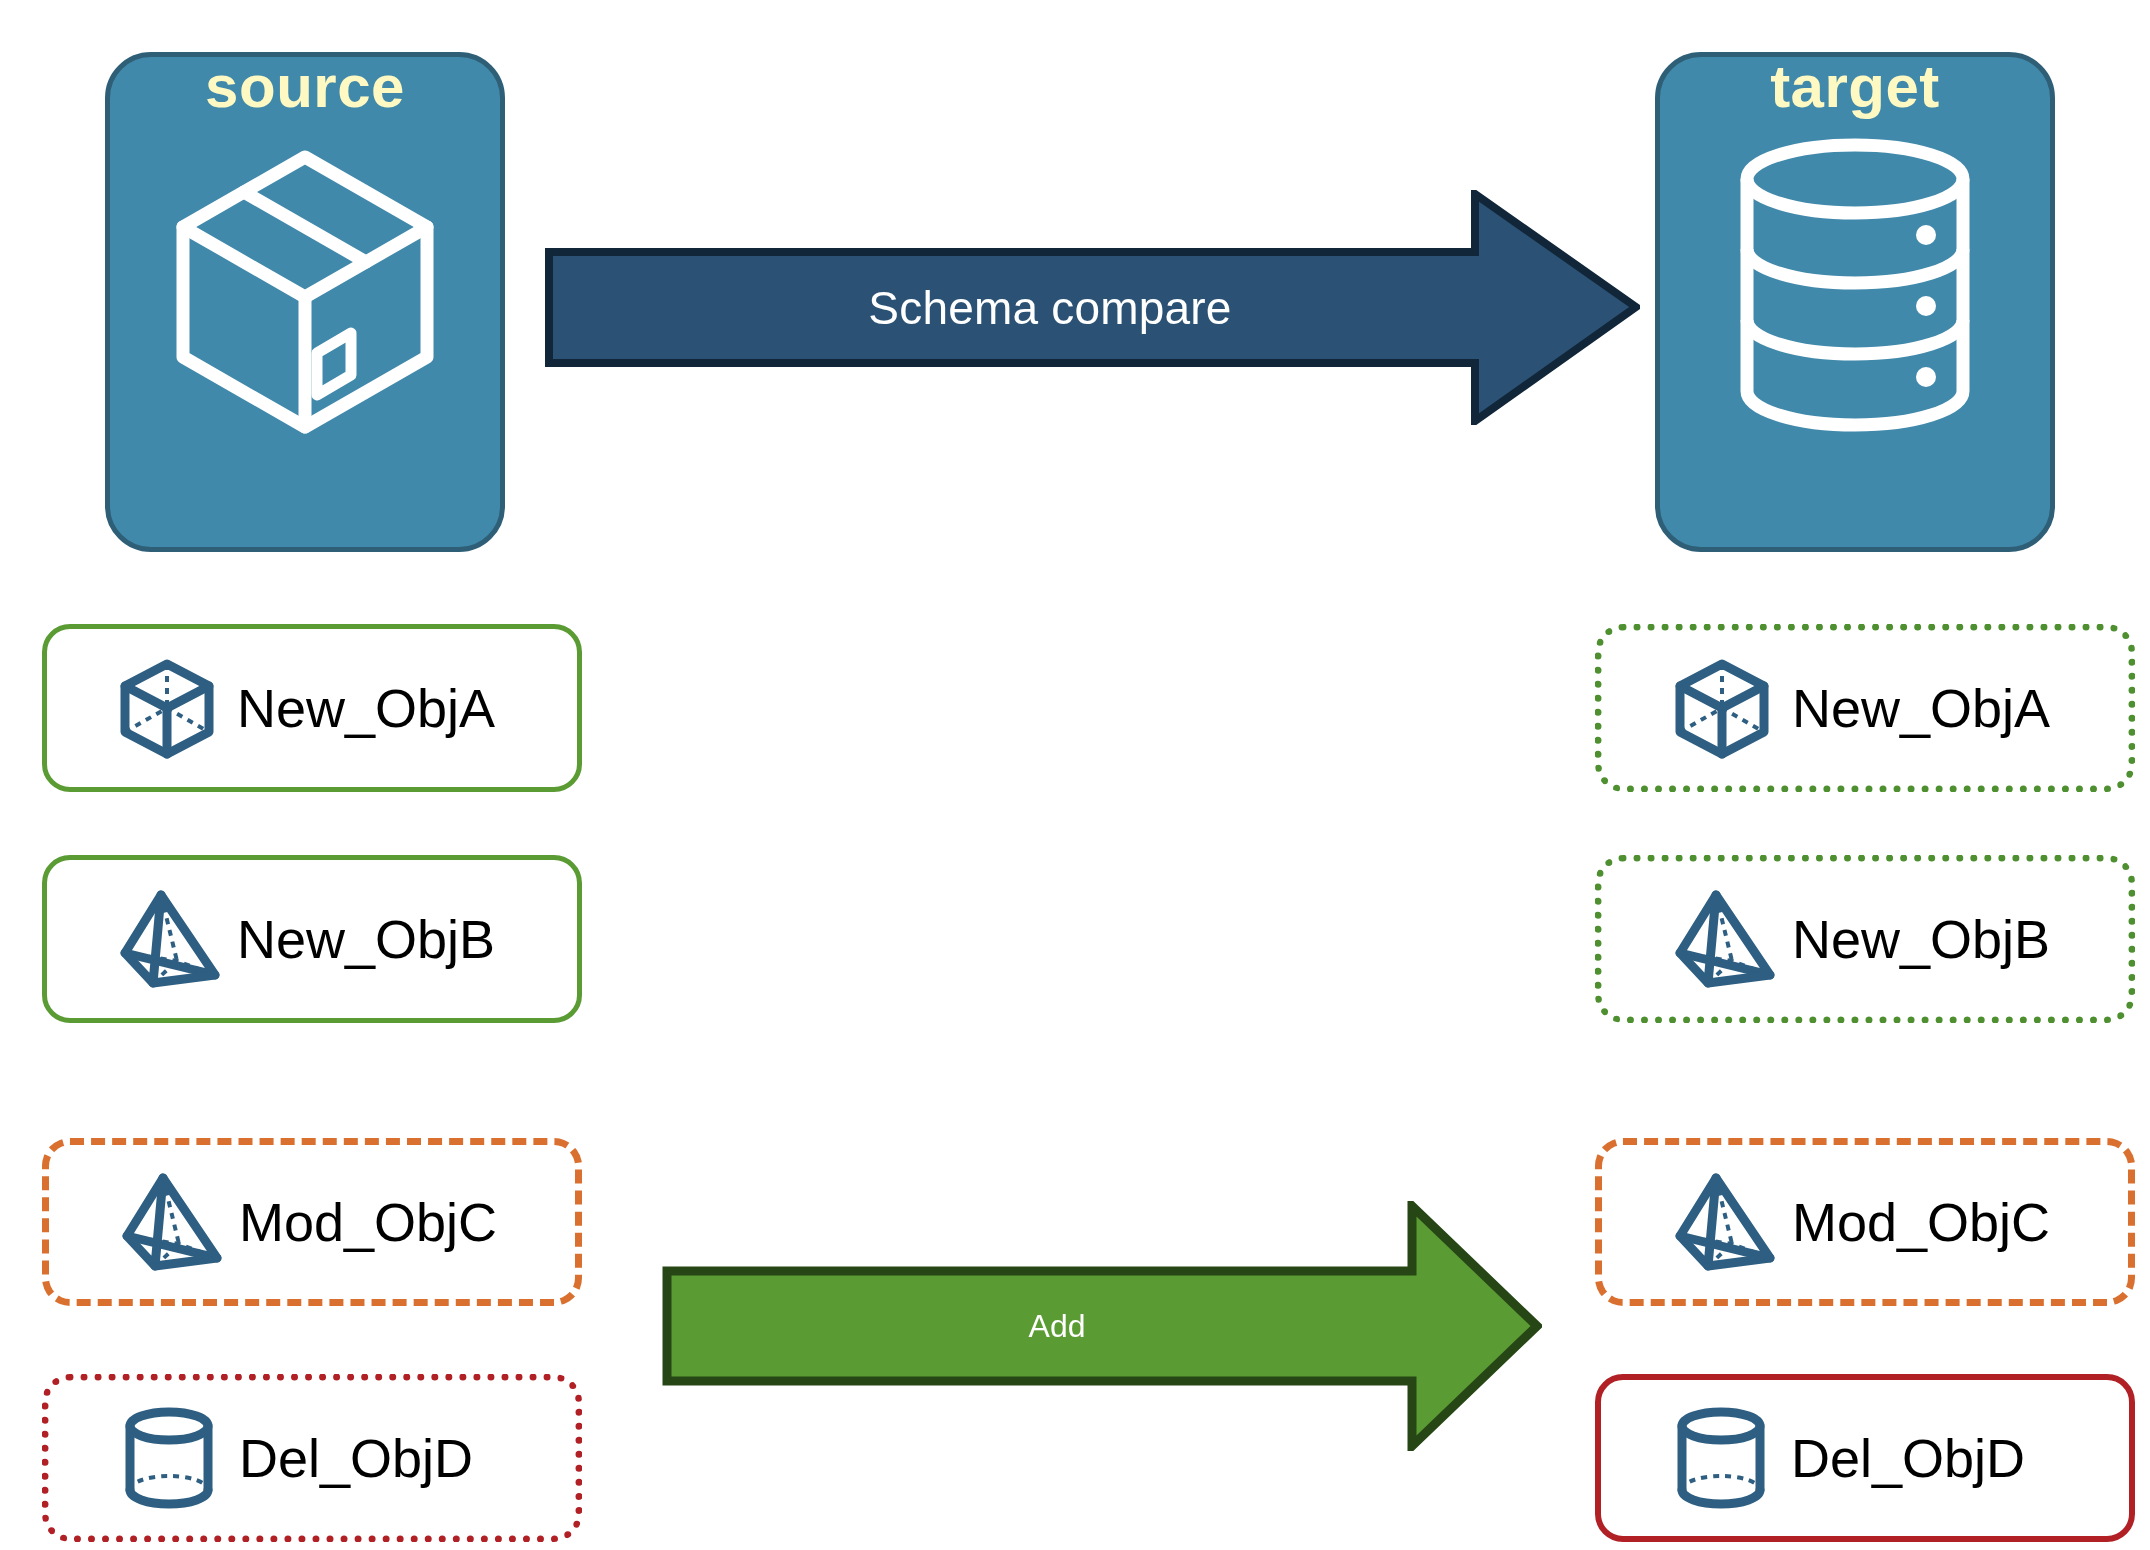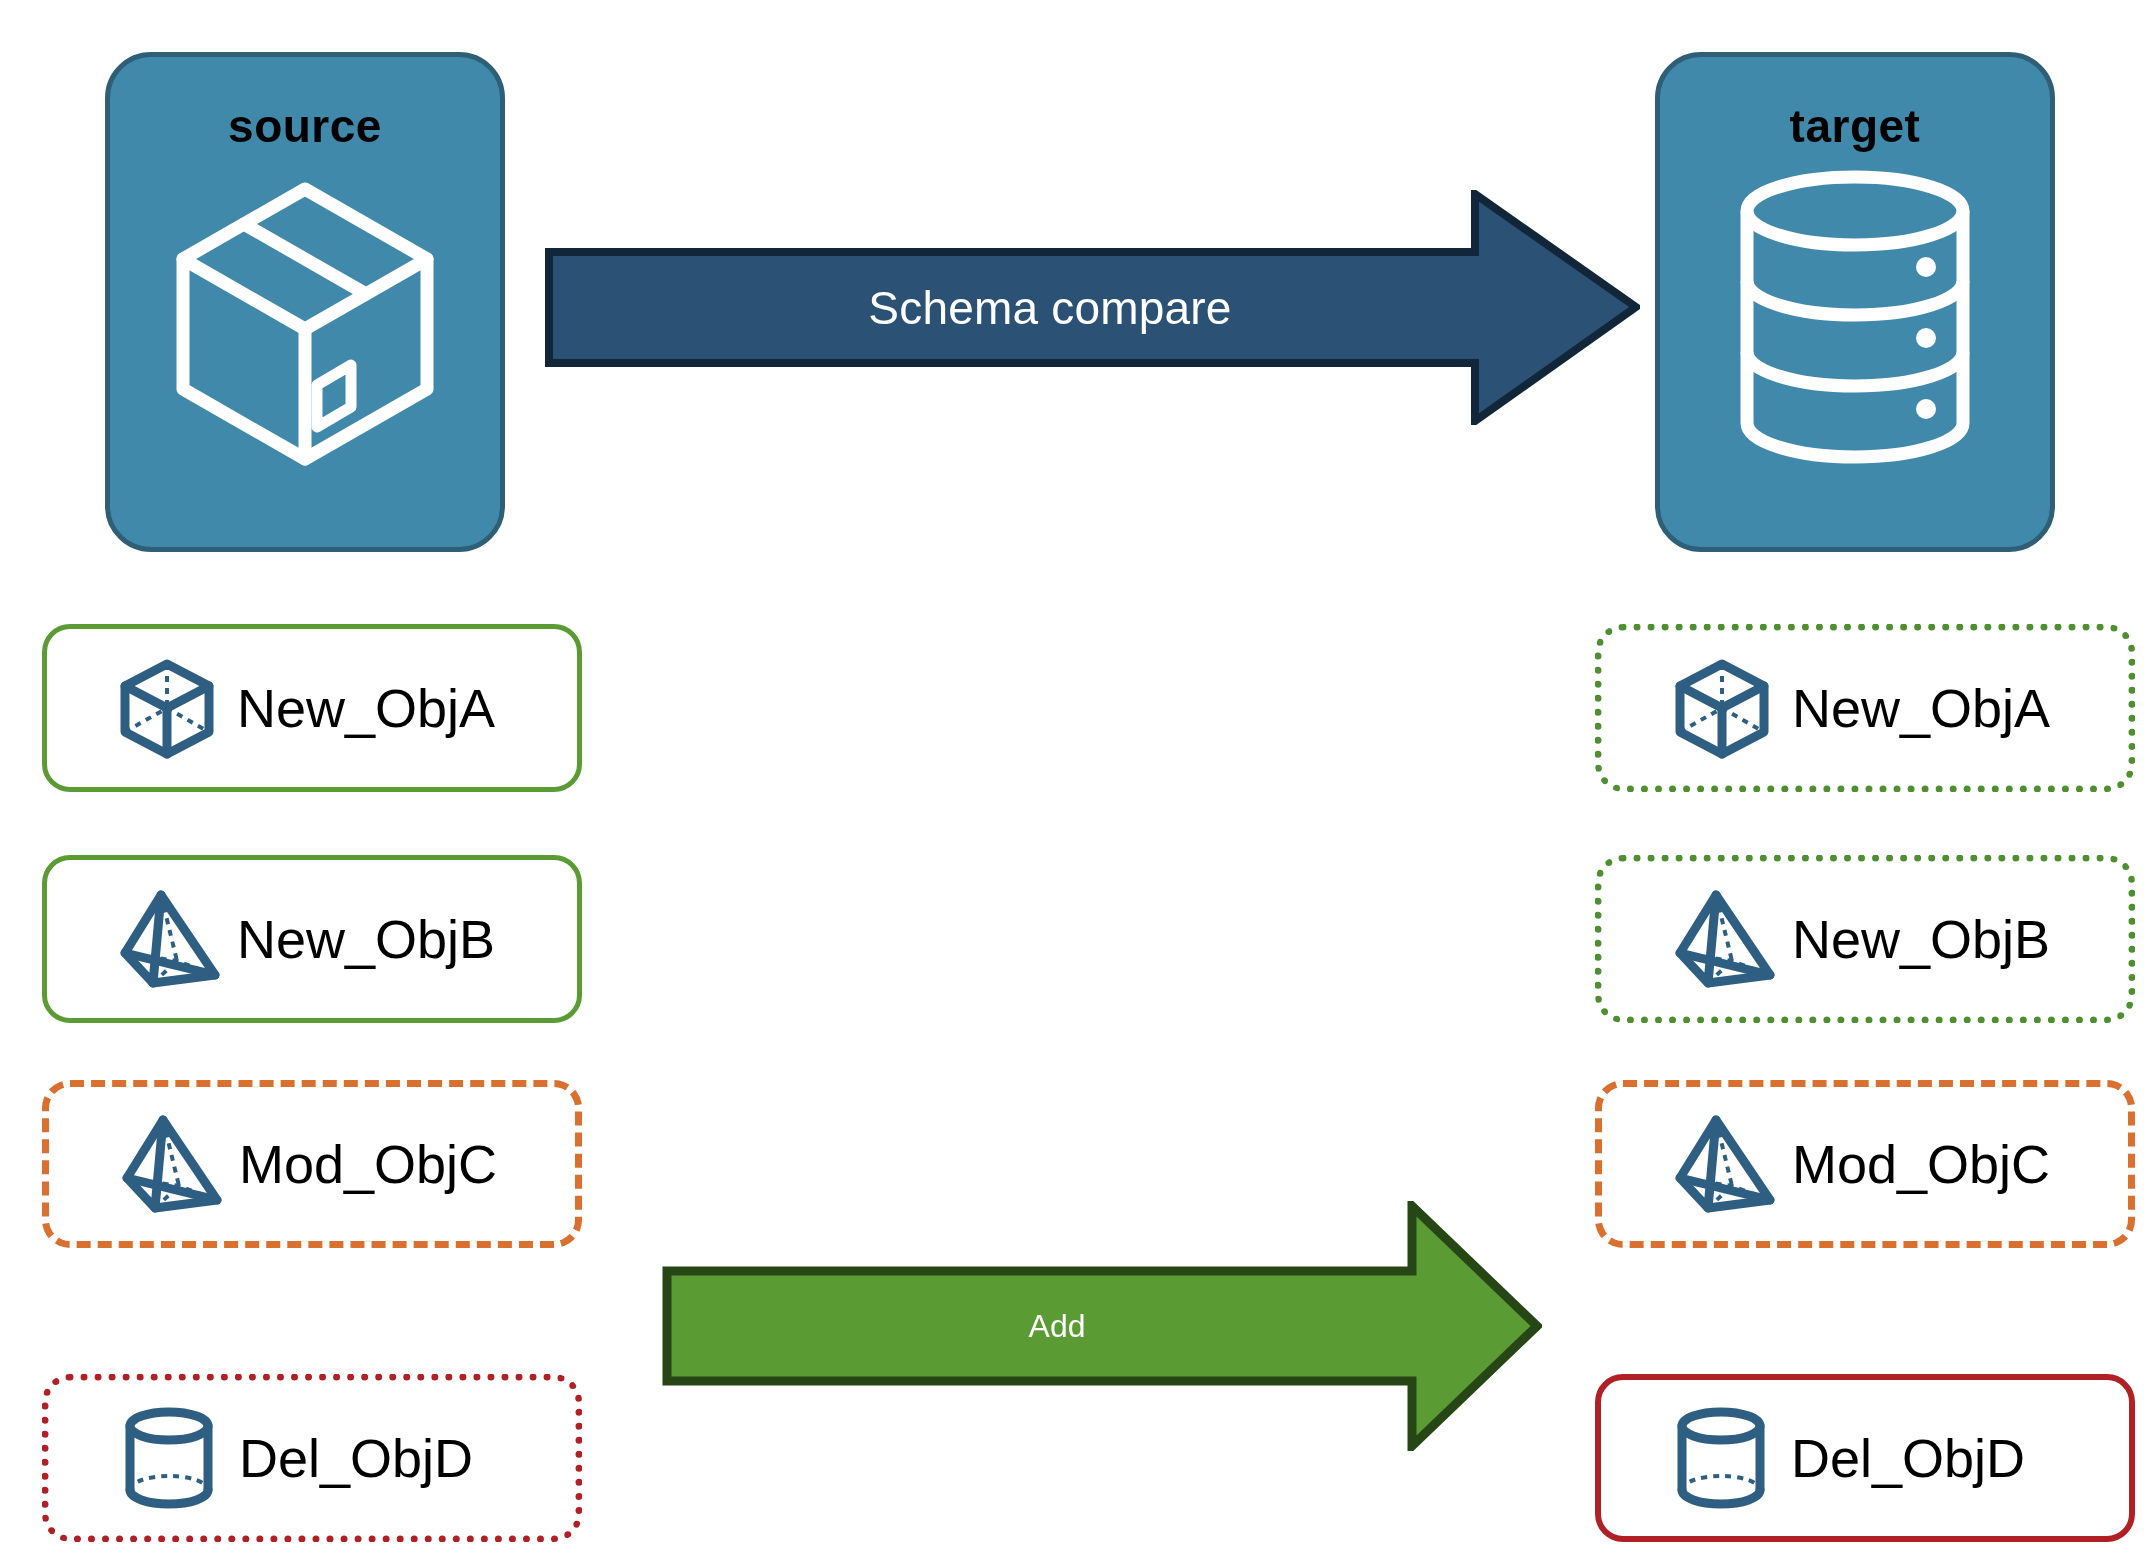--- a/index.html
+++ b/index.html
@@ -26,24 +26,23 @@
     border-radius: 46px;
     box-sizing: border-box;
     display: flex;
     flex-direction: column;
     align-items: center;
   }
   #source-card { left: 105px; }
   #target-card { left: 1655px; }
 
   .endpoint-title {
-    color: #000000;
-    font-size: 46px;
+    color: #fef9c3;
+    font-size: 60px;
     font-weight: bold;
-    margin-top: 46px;
     letter-spacing: 0.5px;
     line-height: 1;
   }
   .endpoint-art {
     margin-top: 18px;
   }
 
   
   #compare-arrow {
     position: absolute;
@@ -69,21 +68,21 @@
 
   
   .row {
     position: absolute;
     left: 0;
     width: 2150px;
     height: 188px;
   }
   #row-0 { top: 614; top: 614px; }
   #row-1 { top: 845px; text-align: center; }
-  #row-2 { top: 1070px; }
+  #row-2 { top: 1128px; }
   #row-3 { top: 1364px; }
 
   .obj-card {
     position: absolute;
     top: 10px;
     width: 540px;
     height: 168px;
     background: #ffffff;
     border-radius: 28px;
     box-sizing: border-box;

